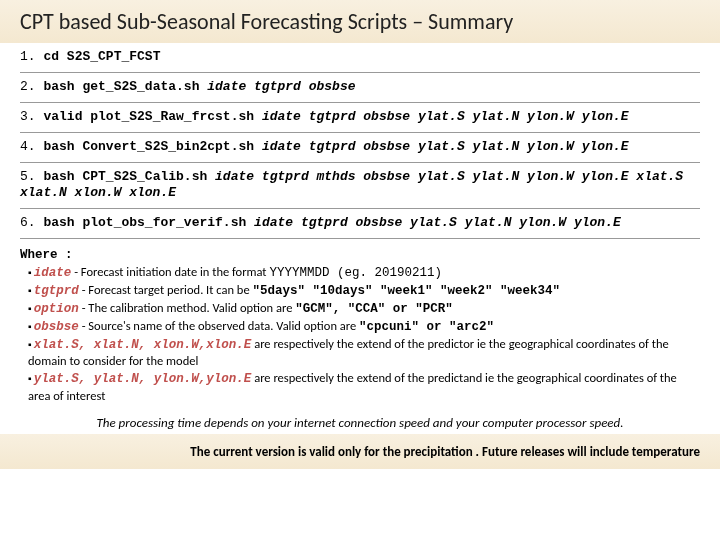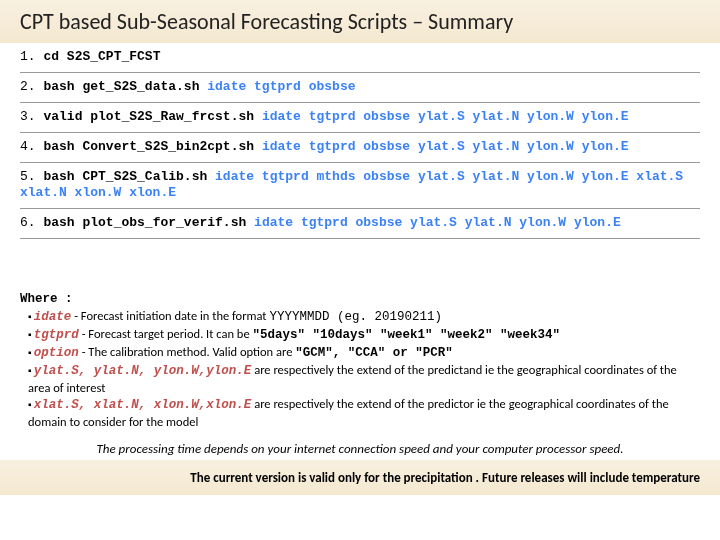--- a/index.html
+++ b/index.html
@@ -30,32 +30,32 @@
     line-height: 1.3;
   }
   .step .num {
     color: #000;
   }
   .step .cmd {
     color: #000;
     font-weight: bold;
   }
   .step .arg {
-    color: #3b82f6;
+    color: #000000;
     font-weight: bold;
+    font-style: italic;
   }
   .where {
     padding-top: 8px;
     font-size: 12.5px;
     line-height: 1.35;
   }
   .where-title {
     font-family: 'Courier New', monospace;
     font-weight: bold;
-    margin-top: 44px;
   }
   .bullet {
     padding-left: 8px;
   }
   .bullet::before {
     content: "▪ ";
     font-size: 10px;
   }
   .mono {
     font-family: 'Courier New', monospace;
@@ -128,21 +128,22 @@
 
   <div class="where">
     <div class="where-title">Where :</div>
 
     <div class="bullet"><span class="mono red">idate</span><span> - Forecast initiation date in the format </span><span class="mono">YYYYMMDD (eg. 20190211)</span></div>
 
     <div class="bullet"><span class="mono red">tgtprd</span><span> - Forecast target period. It can be </span><span class="mono bold">"5days" "10days" "week1" "week2" "week34"</span></div>
 
     <div class="bullet"><span class="mono red">option</span><span>  - The calibration method. Valid option are </span><span class="mono bold">"GCM", "CCA" or "PCR"</span></div>
 
+    <div class="bullet"><span class="mono red">obsbse</span><span> - Source's name of the observed data. Valid option are </span><span class="mono bold">"cpcuni"  or "arc2"</span></div>
+
+    <div class="bullet"><span class="mono red">xlat.S, xlat.N, xlon.W,xlon.E</span><span> are respectively the extend of the predictor ie the geographical coordinates of the domain to consider for the model</span></div>
 
     <div class="bullet"><span class="mono red">ylat.S, ylat.N, ylon.W,ylon.E</span><span> are respectively the extend of the predictand ie the geographical coordinates of the area of interest</span></div>
-
-    <div class="bullet"><span class="mono red">xlat.S, xlat.N, xlon.W,xlon.E</span><span> are respectively the extend of the predictor ie the geographical coordinates of the domain to consider for the model</span></div>
   </div>
 </div>
 
 <div class="note1">The processing time depends on your internet connection speed and your computer processor speed.</div>
 <div class="note2">The current version is valid only for the precipitation . Future releases will include temperature</div>
 
 </body></html>

